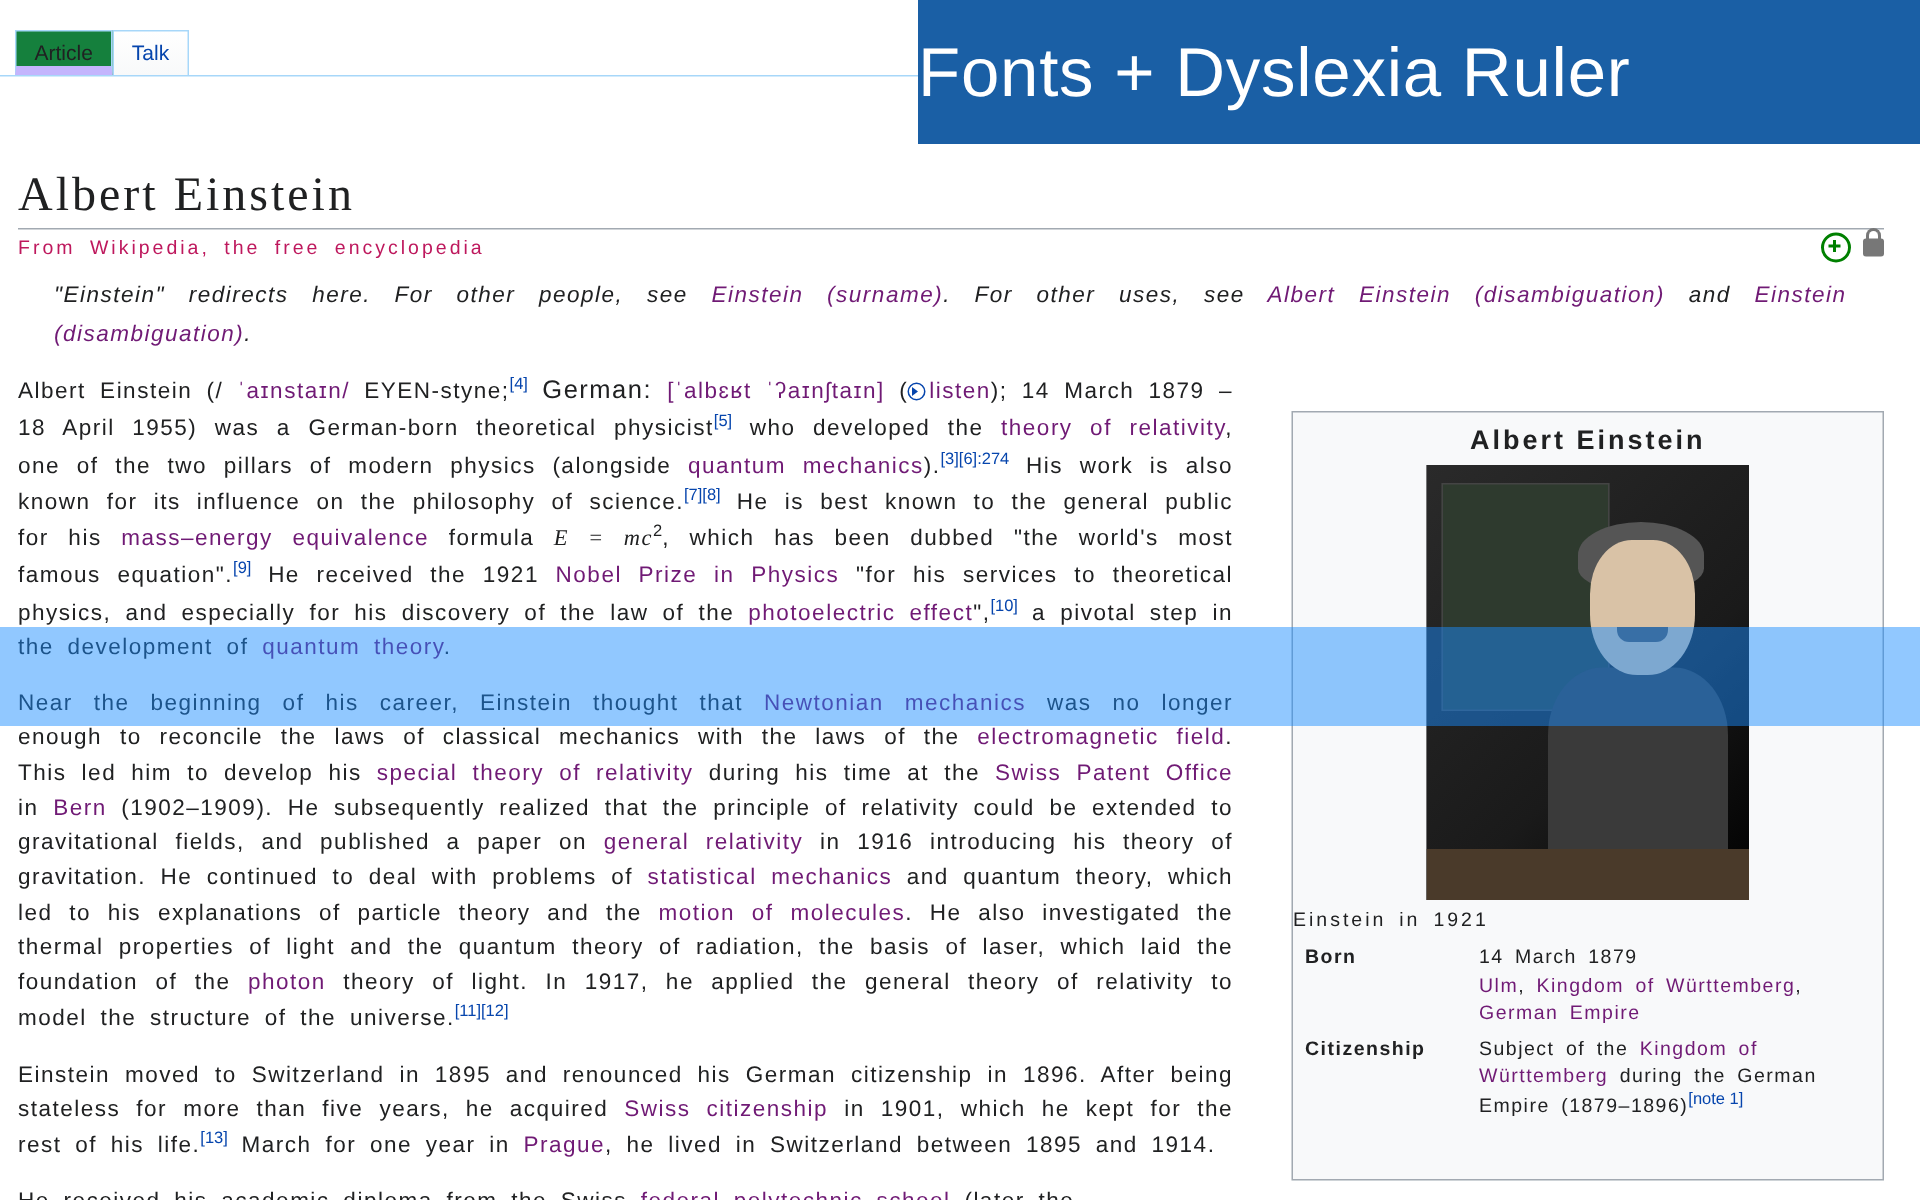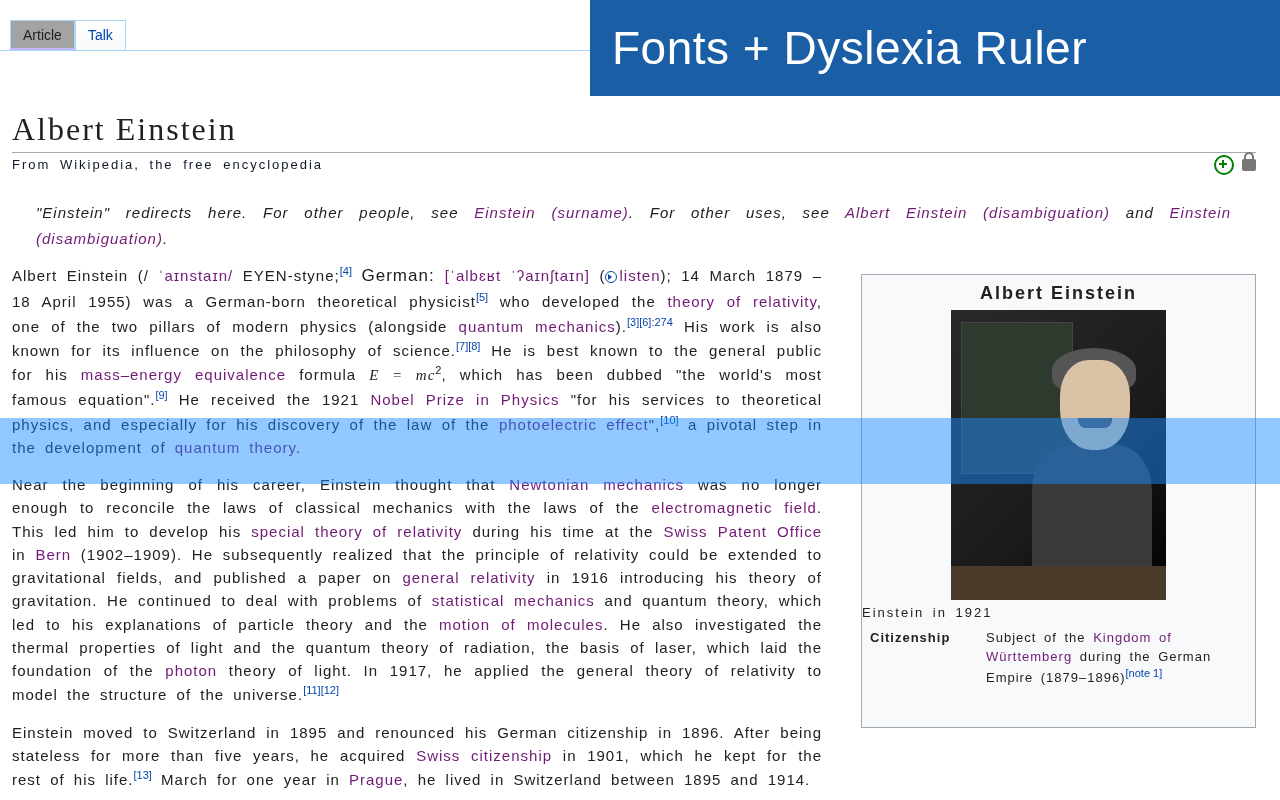--- a/index.html
+++ b/index.html
@@ -1,27 +1,27 @@
 <!DOCTYPE html>
 <html><head>
 <meta charset="utf-8">
 <style>
   html,body{margin:0;padding:0;width:1280px;height:800px;overflow:hidden;font-family:"Segoe UI",Verdana,Arial,sans-serif;background:#f8f9fa;color:#202122}
   .page{position:relative;width:1280px;height:800px;background:#fff}
   
-  .banner{position:absolute;top:0;right:0;width:668px;height:96px;background:#1a5fa5;display:flex;align-items:center;padding-left:22px;z-index:50}
+  .banner{position:absolute;top:0;right:0;width:668px;height:96px;background:#1a5fa5;display:flex;align-items:center;z-index:50}
   .banner-title{color:#fff;font-size:46px;font-weight:300;letter-spacing:.5px}
   
   .tabs{position:absolute;top:20px;left:10px;height:30px;display:flex;gap:0;z-index:20}
   .tab{padding:6px 12px 5px;font-size:14px;border:1px solid #a7d7f9;border-bottom:none;background:linear-gradient(#fff,#f8f9fa);color:#0645ad;cursor:pointer;border-radius:0}
-  .tab.active{background:#a3a3a3;color:#202122;border-bottom:2px solid #c4b5fd;position:relative;z-index:21}
+  .tab.active{background:#15803d;color:#202122;border-bottom:6px solid #c4b5fd;position:relative;z-index:21}
   
   .content{position:absolute;top:50px;left:0;right:0;bottom:0;padding:14px 24px 0 12px;border-top:1px solid #a7d7f9;background:#fff;overflow:hidden}
   h1.heading{font-family:"Georgia","Times New Roman",serif;font-weight:normal;font-size:32px;border-bottom:1px solid #a2a9b1;margin:46px 0 4px 0;padding-bottom:4px;letter-spacing:2px}
-  .siteSub{font-size:13px;letter-spacing:2px;word-spacing:4px;margin-bottom:28px;color:#0f172a}
+  .siteSub{font-size:13px;letter-spacing:2px;word-spacing:4px;margin-bottom:12px;color:#be185d}
   .hatnote{font-style:italic;font-size:15px;letter-spacing:1px;word-spacing:4px;padding:0 0 0 24px;margin-bottom:12px;line-height:1.7;color:#202122;text-align:justify;width:1195px}
   .body{width:810px;font-size:15px;line-height:1.55;letter-spacing:1px;word-spacing:4px;text-align:justify}
   .para{margin:0 0 14px 0}
   a.wl{color:#701a75;text-decoration:none}
   sup{font-size:11px;color:#0645ad;letter-spacing:0;word-spacing:0}
   .formula{font-family:Liberation Serif, serif;font-style:italic}
   
   .infobox{position:absolute;top:223px;right:24px;width:393px;border:1px solid #a2a9b1;background:#f8f9fa;font-size:14px;line-height:1.4}
   .ib-title{text-align:center;font-size:18px;font-weight:bold;padding:6px 0 4px;letter-spacing:2px}
   .ib-img{display:block;margin:0 auto 2px;width:215px;height:290px;background:#222;position:relative;overflow:hidden}
@@ -151,20 +151,29 @@
             <div class="suit"></div>
             <div class="hair"></div>
             <div class="face"></div>
             <div class="mous"></div>
             <div class="desk"></div>
         </div>
       </div>
       <div class="ib-caption">Einstein in 1921</div>
       <table class="ib-table">
         <tbody>
+            <tr>
+          <td class="ib-label">Born</td>
+          <td>
+            <span>14 March 1879</span><br>
+            <a class="wl">Ulm</a>, 
+            <a class="wl">Kingdom of Württemberg</a>, 
+            <a class="wl">German Empire</a>
+          </td>
+        </tr>
         <tr>
           <td class="ib-label">Citizenship</td>
           <td>
             <span>Subject of the </span>
             <a class="wl">Kingdom of Württemberg</a>
             <span> during the German Empire (1879–1896)</span><sup>[note 1]</sup><br>
             
             <br>
             
             

